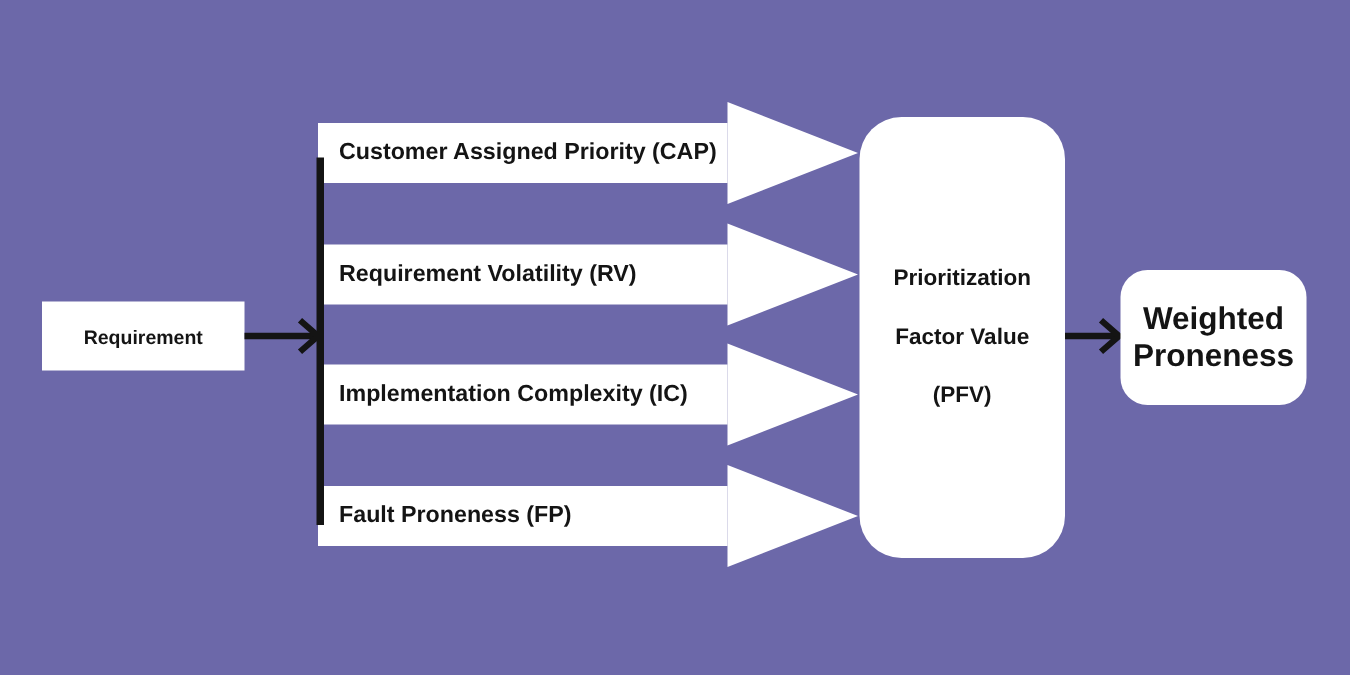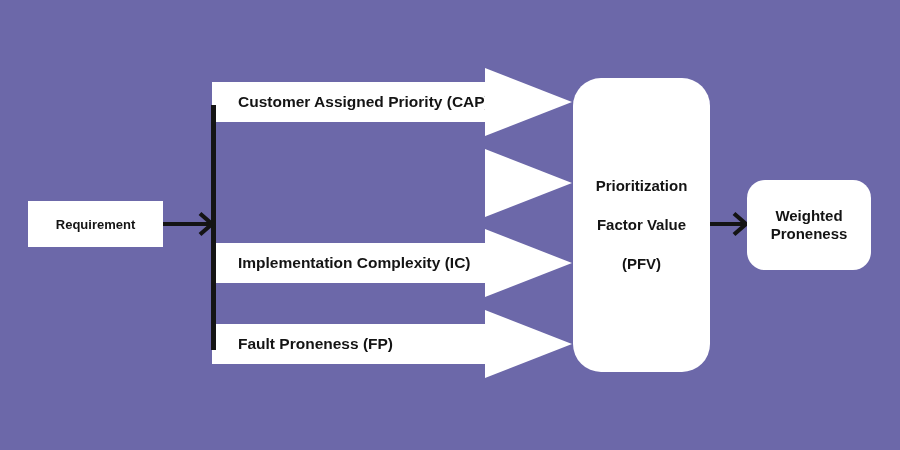--- a/index.html
+++ b/index.html
@@ -44,21 +44,21 @@
     background: var(--ink);
     z-index: 3;
   }
   
   .factor-band {
     position: absolute;
     left: 212px;
     width: 273px; height: 40px;
     background: var(--node-fill);
     display: flex; align-items: center;
-    padding-left: 26px;
+    padding-left: 14px;
     font-weight: 700; font-size: 15.5px;
     white-space: nowrap;
     z-index: 2;
   }
   .factor-band.f0 { top: 82px; }
   .factor-band.f1 { top: 163px; }
   .factor-band.f2 { top: 243px; }
   .factor-band.f3 { top: 324px; }
   .factor-head {
     position: absolute;
@@ -89,21 +89,21 @@
     gap: 21px;
   }
   .wp-node {
     position: absolute;
     left: 747px; top: 180px;
     width: 124px; height: 90px;
     background: var(--node-fill);
     border-radius: 18px;
     display: flex; flex-direction: column;
     align-items: center; justify-content: center;
-    font-weight: 700; font-size: 15px;
+    font-weight: 700; font-size: 21px;
     line-height: 1.2;
     text-align: center;
   }
 </style>
 </head>
 <body>
 
 <div class="stage">
 
   <div class="req-node">
@@ -112,20 +112,23 @@
 
   <svg class="thin-arrow" style="left:162px; top:210px;" width="54" height="28" viewBox="0 0 54 28">
     <line x1="1" y1="14" x2="48" y2="14"></line>
     <polyline points="38,3.5 50,14 38,24.5"></polyline>
   </svg>
 
   <div class="v-line"></div>
 
   <div class="factor-band f0">
     <span>Customer Assigned Priority (CAP)</span>
+  </div>
+  <div class="factor-band f1">
+    <span>Requirement Volatility (RV)</span>
   </div>
   <div class="factor-band f2">
     <span>Implementation Complexity (IC)</span>
   </div>
   <div class="factor-band f3">
     <span>Fault Proneness (FP)</span>
   </div>
 
   <div class="factor-head f0"></div>
   <div class="factor-head f1"></div>

